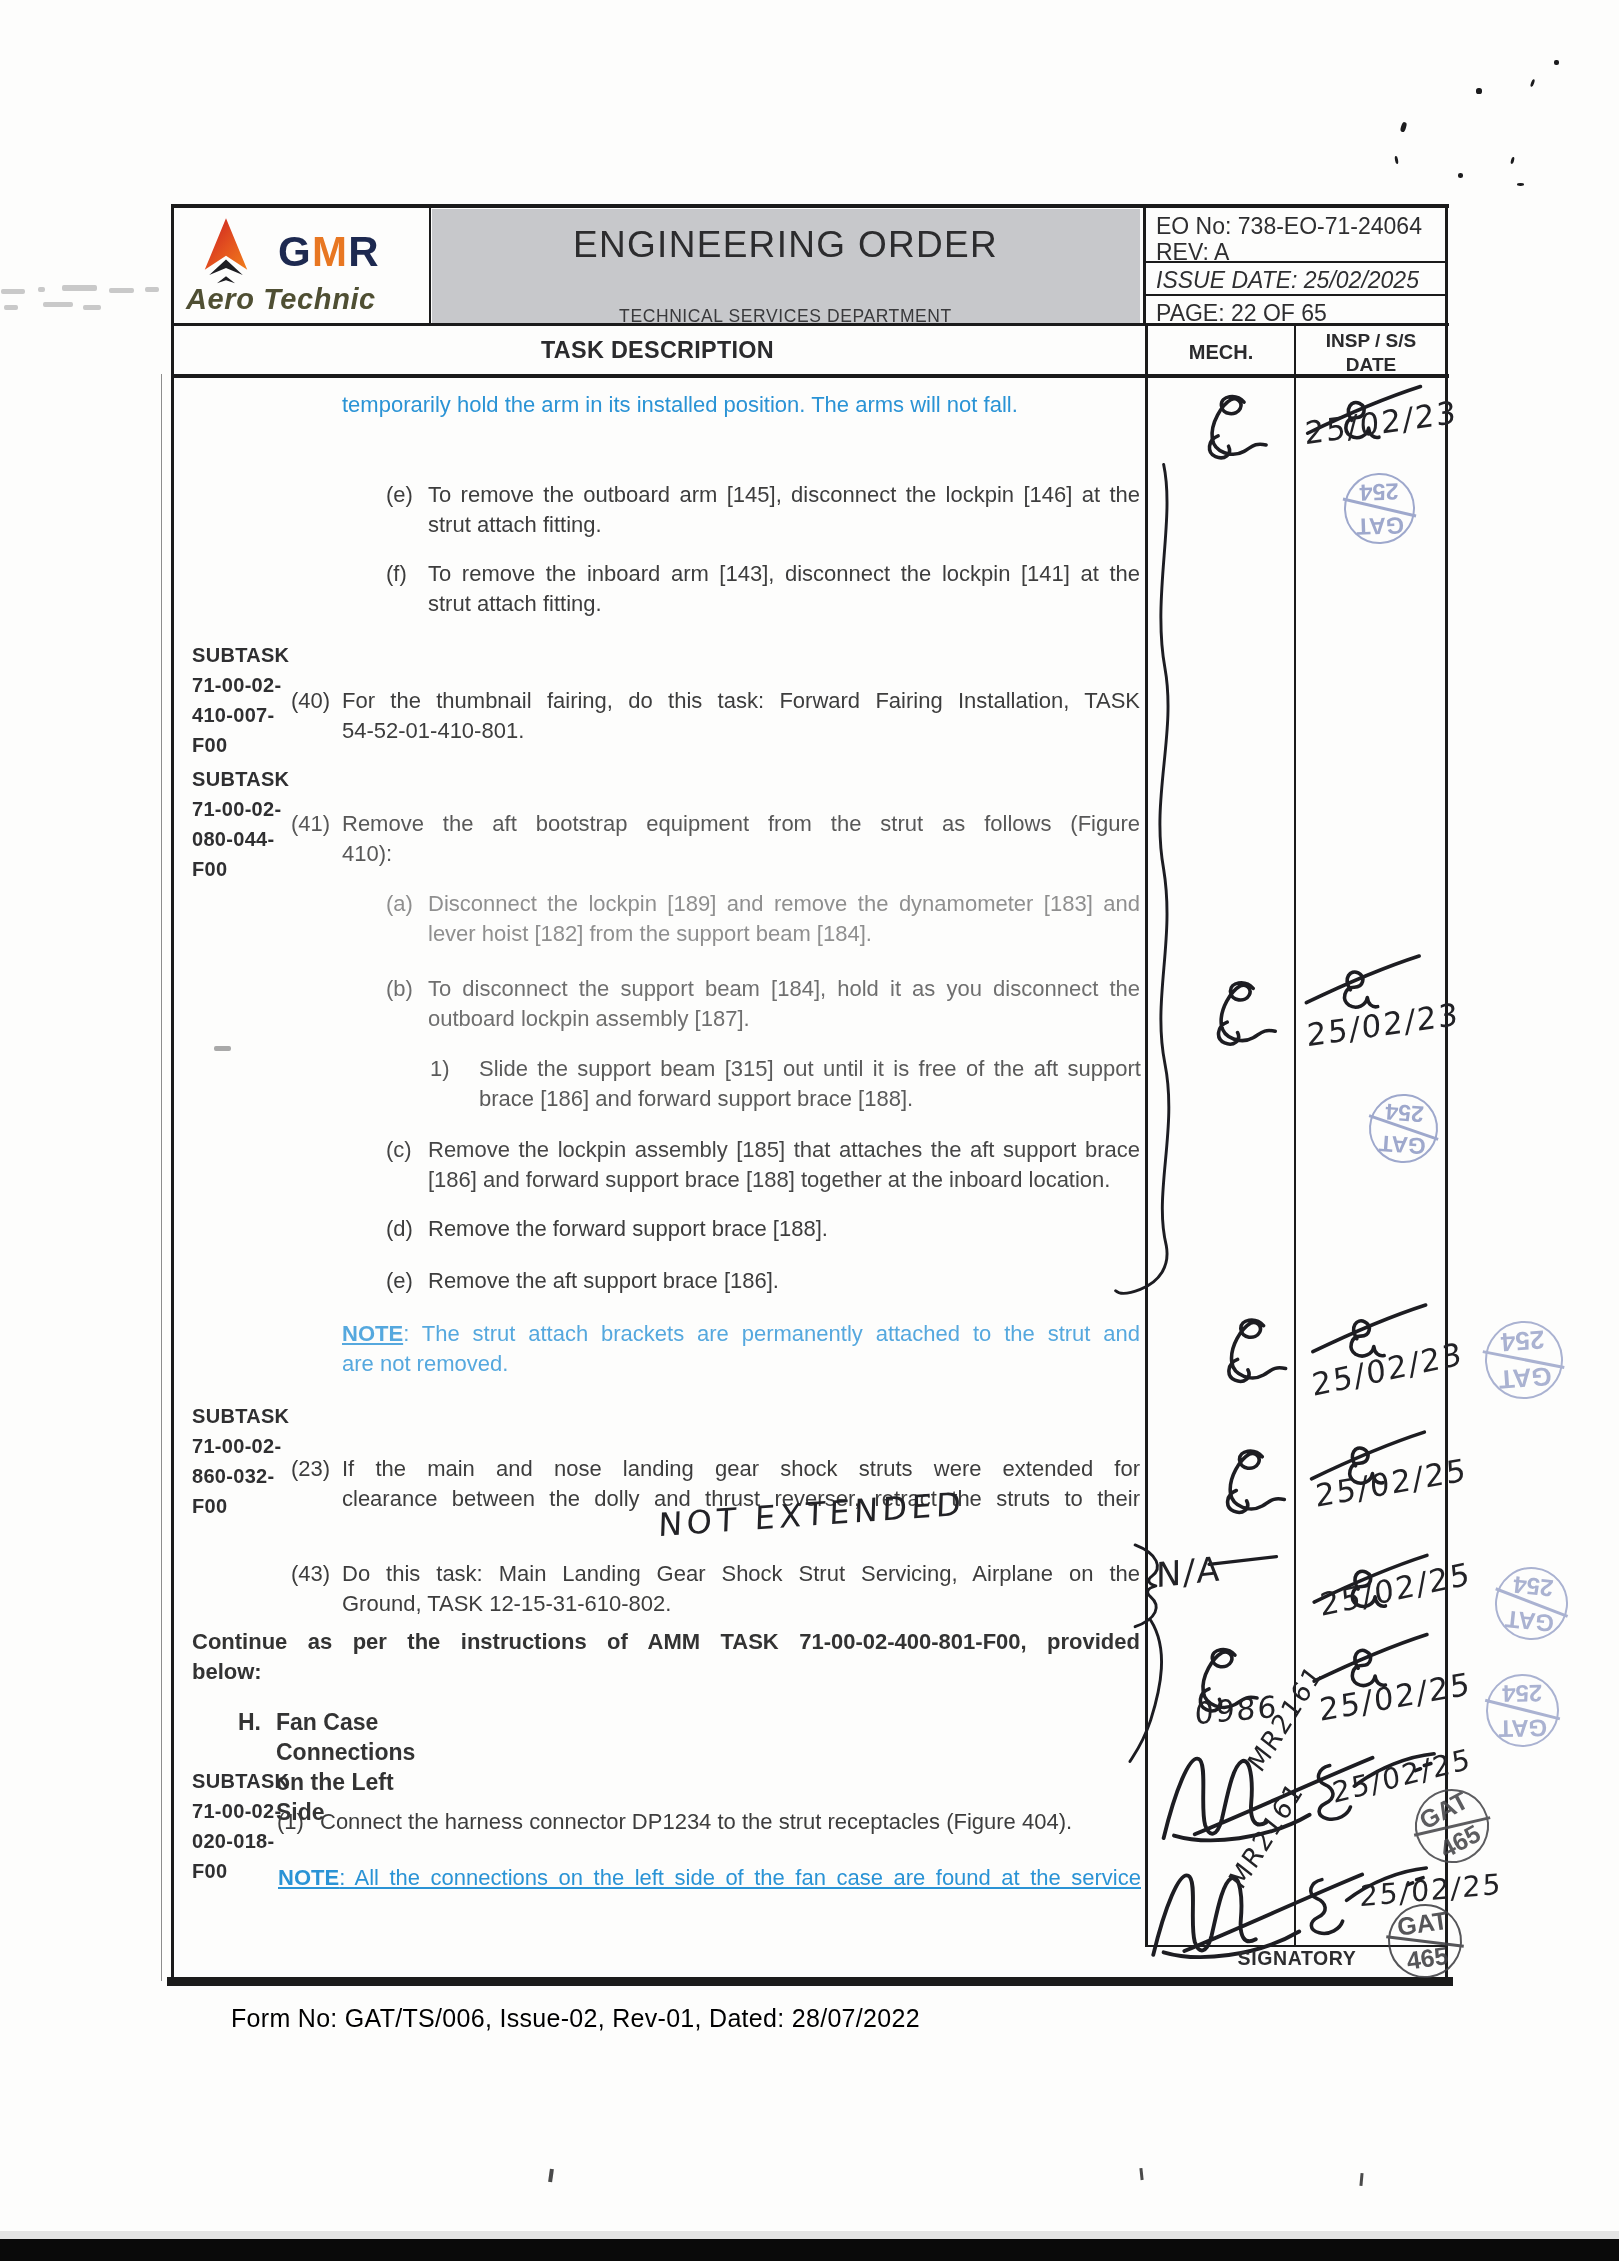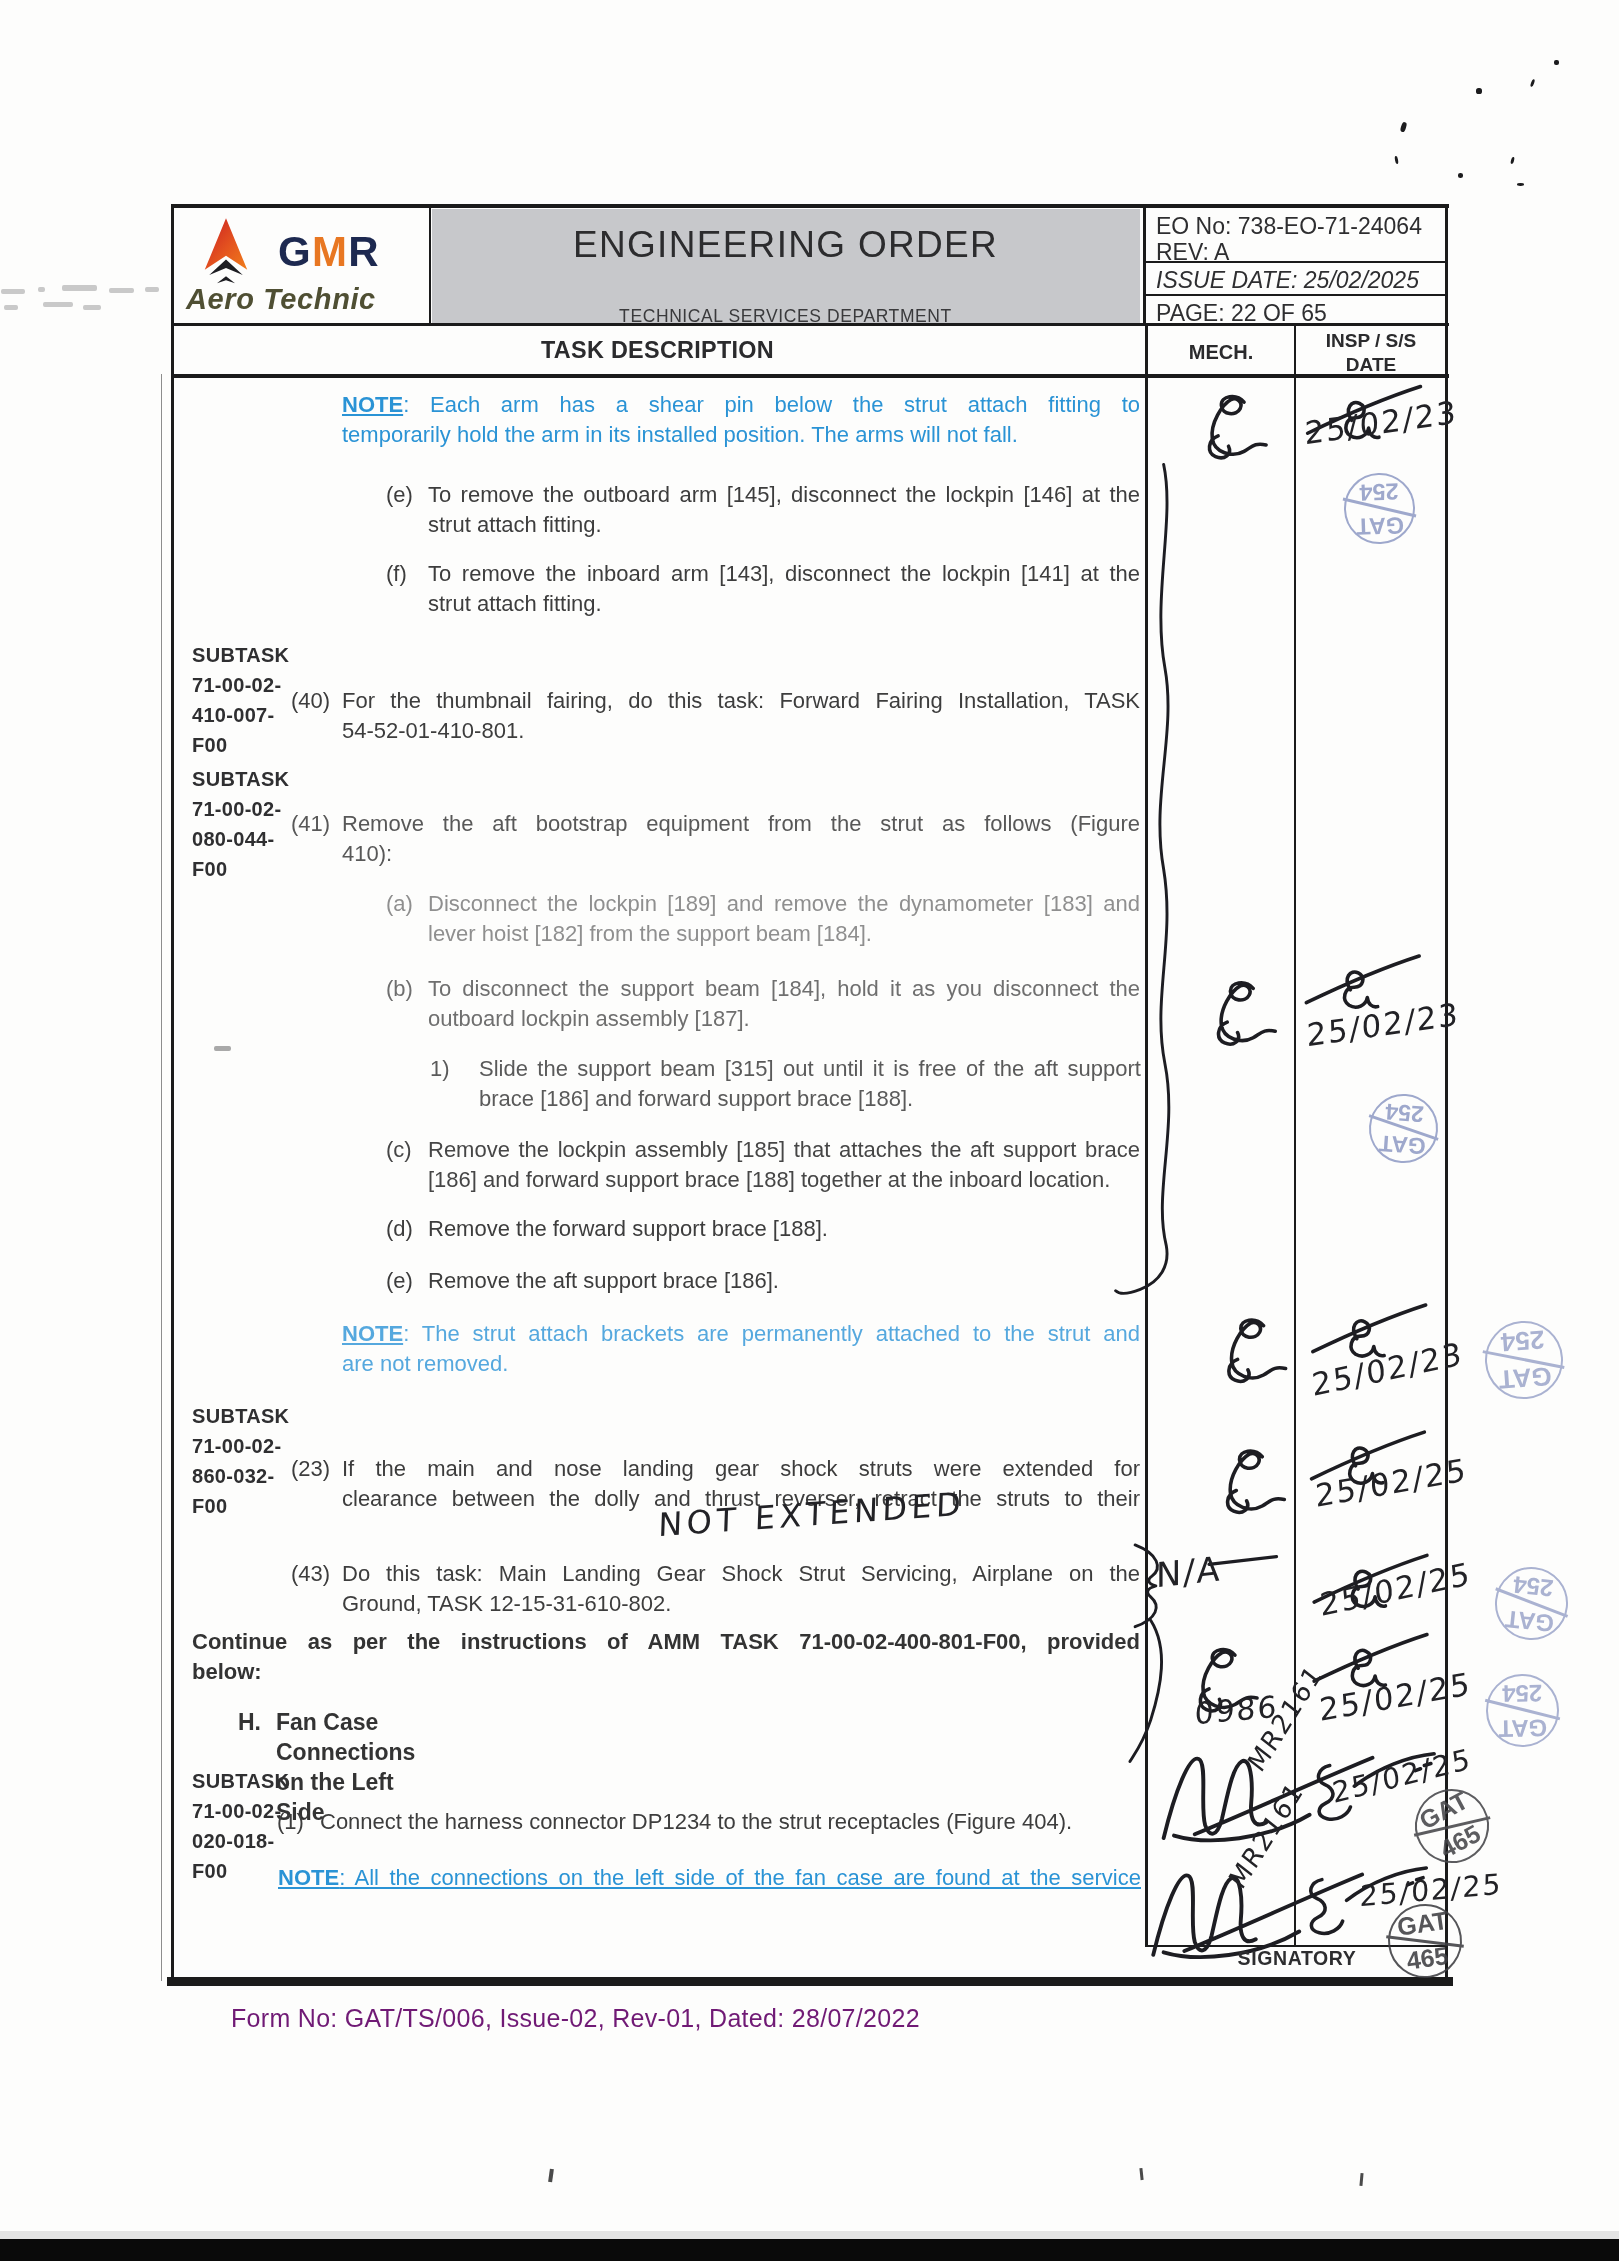--- a/index.html
+++ b/index.html
@@ -23,21 +23,21 @@
   .sub-code{font-weight:bold;font-size:20px;color:#2f2f31;letter-spacing:0.3px;}
   .boldpara{font-weight:bold;color:#333;}
   .hw{position:absolute;font-family:"DejaVu Sans",sans-serif;color:#222226;white-space:nowrap;}
   .stamp{position:absolute;border-radius:50%;display:flex;flex-direction:column;
          justify-content:space-around;align-items:center;box-sizing:border-box;}
   .stamp span{font-family:"Liberation Sans",sans-serif;font-weight:bold;line-height:1;}
   .stline{position:absolute;left:-6%;top:49%;width:112%;height:2.6px;transform:rotate(15deg);}
   .speck{position:absolute;background:#1c1c1e;border-radius:45%;}
   .fade{position:absolute;background:#c9c9c9;border-radius:1.9px;}
   .tick{position:absolute;background:#4a4a4a;}
-  #footer{position:absolute;left:231px;top:2004px;font-size:25px;color:#701a75;letter-spacing:0.3px;}
+  #footer{position:absolute;left:231px;top:2004px;font-size:25px;color:#000000;letter-spacing:0.3px;}
   #signatory{position:absolute;left:1147px;top:1947px;width:300px;text-align:center;
              font-size:19.5px;font-weight:bold;color:#2d2d2f;letter-spacing:0.6px;}
   .bg{color:#1d2950;} .bm{color:#e87722;} .br{color:#1d2950;}
   #gmr-text{position:absolute;left:278px;top:228px;font-size:42px;font-weight:800;letter-spacing:1.3px;}
   #aero{position:absolute;left:186px;top:283px;font-size:29px;font-weight:bold;font-style:italic;
         color:#4f4f33;letter-spacing:0.6px;}
   #botbar{position:absolute;left:0;top:2239px;width:1619px;height:22px;background:#0a0a0a;}
   #botsmudge{position:absolute;left:0;top:2231px;width:1619px;height:7.8px;background:#e4e4e4;}
 </style>
 </head>
@@ -85,21 +85,20 @@
   <div class="eo-row" style="top:267px;font-style:italic;">ISSUE DATE: 25/02/2025</div>
   <div class="eo-row" style="top:300px;">PAGE: 22 OF 65</div>
 
   <div class="colhead" style="left:171px;top:337px;width:973px;font-size:23.4px;letter-spacing:0.3px;">TASK DESCRIPTION</div>
   <div class="colhead" style="left:1147px;top:341px;width:148px;font-size:20px;">MECH.</div>
   <div class="colhead" style="left:1296px;top:330px;width:150px;font-size:19px;">INSP / S/S</div>
   <div class="colhead" style="left:1296px;top:354px;width:150px;font-size:19px;">DATE</div>
 
   <div id="task-items" class="abs" style="left:0;top:0;">
       <div class="task-item" style="left: 342px; top: 390px; width: 798px; color: rgb(42, 147, 213);">
-        <div class="tline jfull"><span class="nlab">NOTE</span>: Each arm has a shear pin below the strut attach fitting to</div>
         <div class="tline">temporarily hold the arm in its installed position. The arms will not fall.</div>
       </div>
       <div class="task-item" style="left: 428px; top: 480px; width: 712px; color: rgb(61, 61, 61);">
         <span class="item-label" style="left: -42px;">(e)</span>
         <div class="tline jfull">To remove the outboard arm [145], disconnect the lockpin [146] at the</div>
         <div class="tline">strut attach fitting.</div>
       </div>
       <div class="task-item" style="left: 428px; top: 559px; width: 712px; color: rgb(61, 61, 61);">
         <span class="item-label" style="left: -42px;">(f)</span>
         <div class="tline jfull">To remove the inboard arm [143], disconnect the lockpin [141] at the</div>

